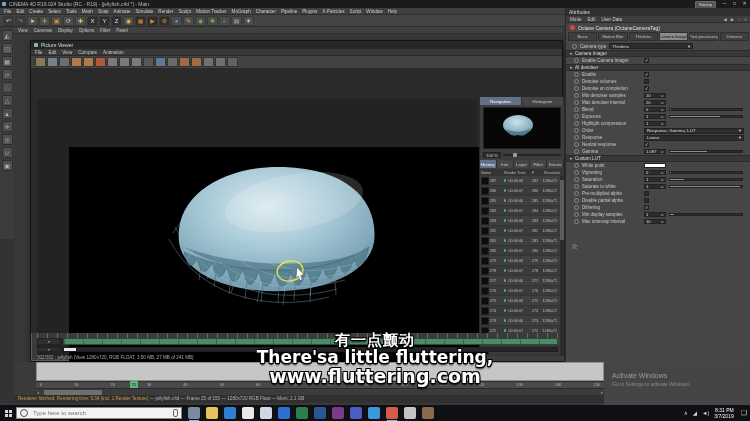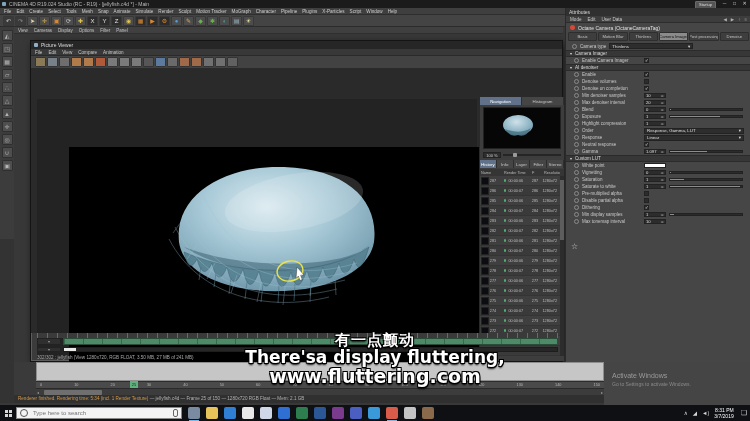--- a/index.html
+++ b/index.html
@@ -779,14 +779,14 @@
       </span>
     <div id="clock">
       <div>8:31 PM</div>
       <div>3/7/2019</div>
     </div>
     <span id="notif">❏</span>
   </div>
 </div>
 
 <div id="sub-zh" class="subtitle abs">有一点颤动</div>
-<div id="sub-en" class="subtitle abs">There'sa display fluttering,</div>
+<div id="sub-en" class="subtitle abs">There'sa little fluttering,</div>
 <div id="sub-url" class="subtitle abs">www.fluttering.com</div>
 
 </body></html>

